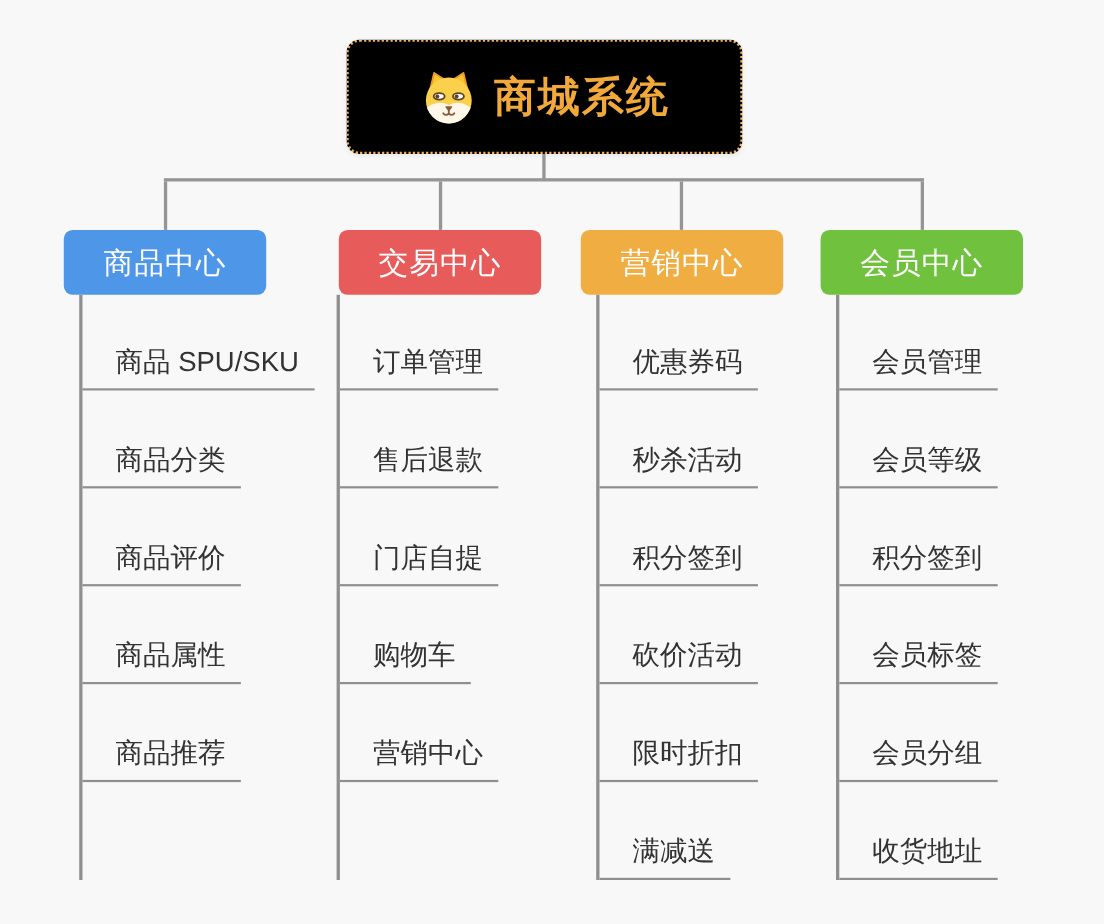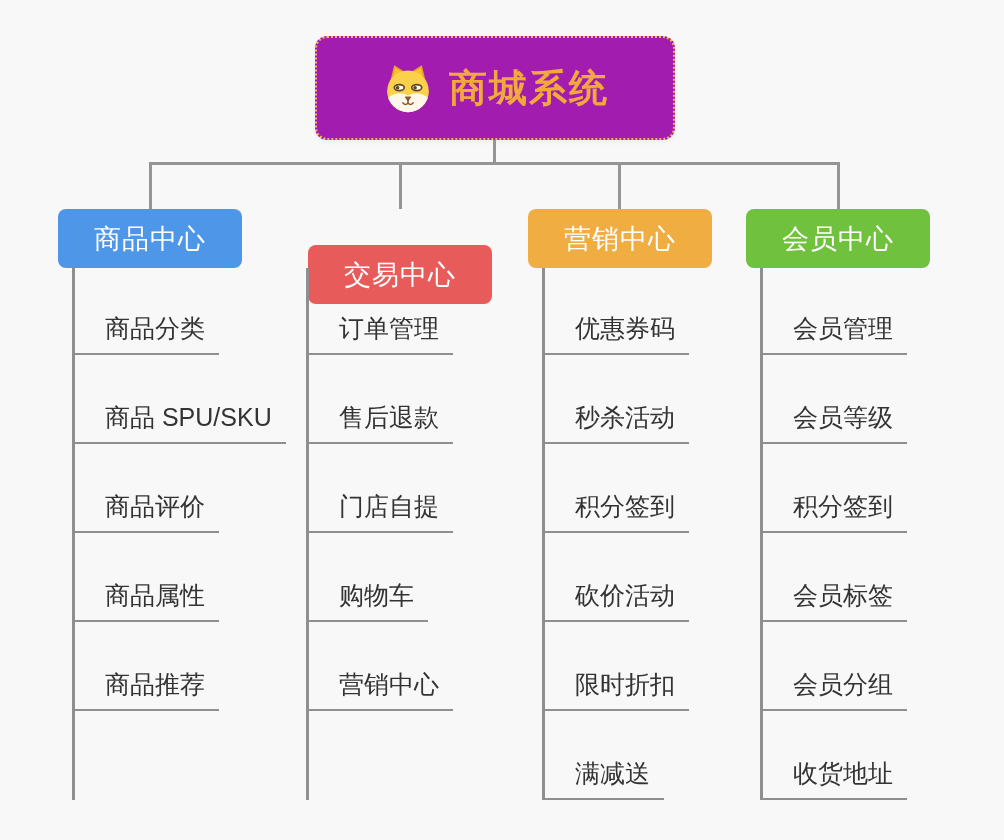--- a/index.html
+++ b/index.html
@@ -8,21 +8,21 @@
     background:#f8f8f8;
     font-family:"Liberation Sans","DejaVu Sans",sans-serif;
     overflow:hidden;
   }
   .canvas { position:relative; width:1004px; height:840px; }
 
   
   .root-node {
     position:absolute; left:315px; top:36px; width:360px; height:104px;
     box-sizing:border-box;
-    background:#a21caf;
+    background:#000000;
     border:2px dotted #f3b45b;
     border-radius:12px;
     display:flex; align-items:center; justify-content:center; gap:14px;
     box-shadow:0 2px 5px rgba(0,0,0,0.05);
   }
   .root-title {
     font-size:38px; font-weight:600; color:#f2a93c; letter-spacing:2px;
   }
   .root-icon { width:54px; height:50px; flex:0 0 auto; }
 
@@ -37,21 +37,21 @@
   .drop-3 { left:837px; }
 
   
   .branch-box {
     position:absolute; top:209px; width:184px; height:59px;
     border-radius:8px;
     color:#ffffff; font-size:27px; letter-spacing:1px;
     display:flex; align-items:center; justify-content:center;
   }
   .branch-0 { left:58px;  background:#4d96e8; }
-  .branch-1 { left:308px; background:#e85b5b;margin-top:36px; }
+  .branch-1 { left:308px; background:#e85b5b; }
   .branch-2 { left:528px; background:#efad42; }
   .branch-3 { left:746px; background:#6fc13e; }
 
   
   .leaf-col {
     position:absolute; top:268px; height:532px; width:270px;
     border-left:3px solid #8f8f8f;
   }
   .col-0 { left:72px;  }
   .col-1 { left:306px; }
@@ -103,22 +103,22 @@
   <div class="connector conn-drop drop-1"></div>
   <div class="connector conn-drop drop-2"></div>
   <div class="connector conn-drop drop-3"></div>
 
   <div class="branch-box branch-0">商品中心</div>
   <div class="branch-box branch-1">交易中心</div>
   <div class="branch-box branch-2">营销中心</div>
   <div class="branch-box branch-3">会员中心</div>
 
   <div class="leaf-col col-0">
+    <div class="leaf">商品 SPU/SKU</div>
     <div class="leaf">商品分类</div>
-    <div class="leaf">商品 SPU/SKU</div>
     <div class="leaf">商品评价</div>
     <div class="leaf">商品属性</div>
     <div class="leaf">商品推荐</div>
   </div>
 
   <div class="leaf-col col-1">
     <div class="leaf">订单管理</div>
     <div class="leaf">售后退款</div>
     <div class="leaf">门店自提</div>
     <div class="leaf">购物车</div>

